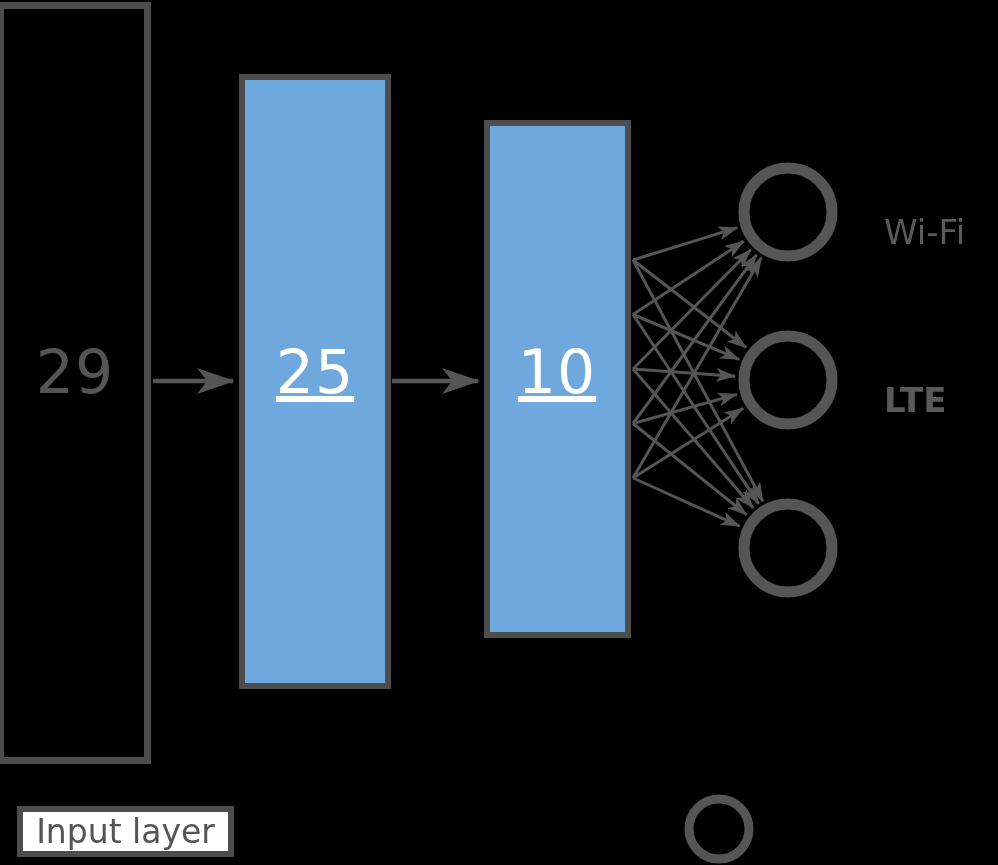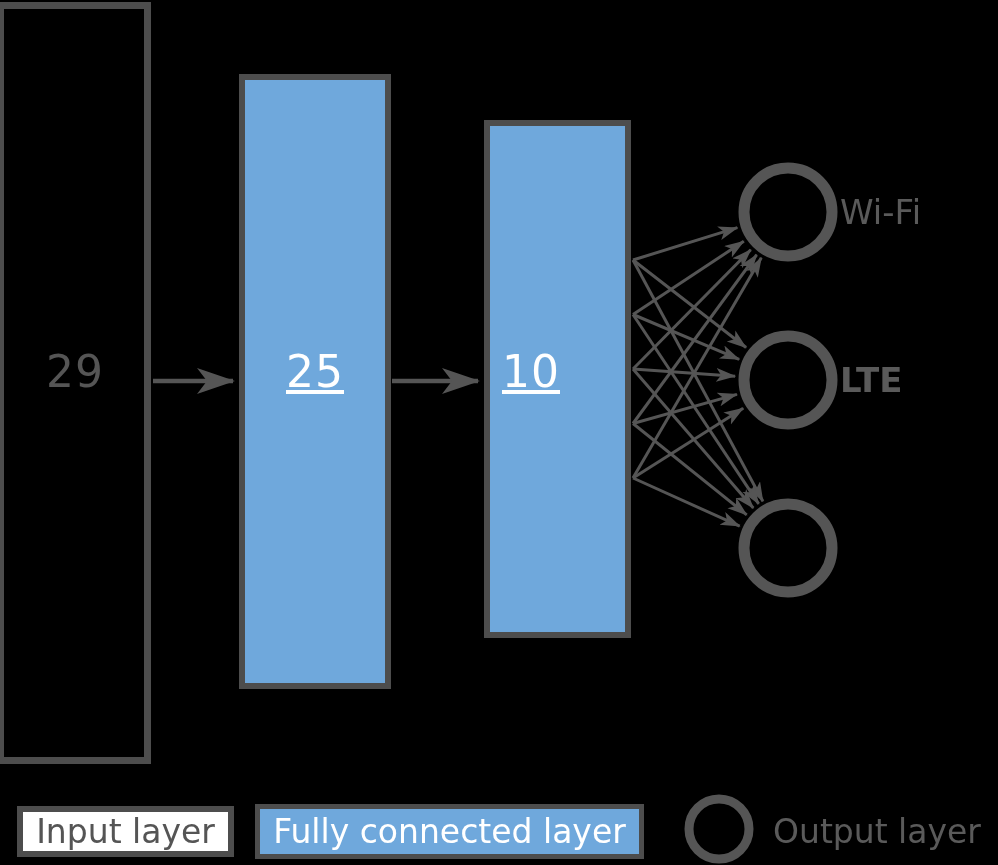--- a/index.html
+++ b/index.html
@@ -16,33 +16,33 @@
   .input-box {
     left: -3px; top: 2px; width: 154px; height: 762px;
     border: 7px solid #4d4d4d; background: transparent;
   }
   .fc-box { background: #6fa8dc; border: 6px solid #4d4d4d; }
   .fc-box-1 { left: 239px; top: 74px; width: 152px; height: 615px; }
   .fc-box-2 { left: 484px; top: 120px; width: 147px; height: 518px; }
 
   .layer-count {
     position: absolute; top: 346px; height: 52px; line-height: 52px;
-    font-size: 44px; text-align: right; transform: translateX(-50%);
+    font-size: 60px; text-align: right; transform: translateX(-50%);
     letter-spacing: 1px;
   }
   .count-input { left: 75px; color: #555555; }
   .count-white { color: #ffffff; text-decoration: underline; }
   .count-fc1 { left: 315px; }
-  .count-fc2 { left: 531px; }
+  .count-fc2 { left: 557px; }
 
   svg.net { position: absolute; left: 0; top: 0; pointer-events: none; }
 
   .out-label {
-    position: absolute; left: 840px; height: 42px; line-height: 42px;
-    font-size: 34px; color: #5a5a5a; white-space: nowrap;
+    position: absolute; left: 884px; height: 42px; line-height: 42px;
+    font-size: 34px; color: #5a5a5a; white-space: nowrap; margin-top: 20px;
   }
   .out-label-0 { top: 191px; }
   .out-label-1 { top: 359px; font-weight: bold; }
   .out-label-2 { top: 527px; }
 
   .legend-box {
     position: absolute; box-sizing: border-box; text-align: center;
     font-size: 33px; white-space: nowrap;
     display: flex; align-items: center; justify-content: center;
   }
@@ -103,18 +103,14 @@
   <div class="layer-count count-input">29</div>
   <div class="layer-count count-white count-fc1">25</div>
   <div class="layer-count count-white count-fc2">10</div>
 
   <div class="out-label out-label-0">Wi-Fi</div>
   <div class="out-label out-label-1">LTE</div>
 
   <div class="legend-box legend-input">
     <span>Input layer</span>
   </div>
-  <div class="legend-box legend-fc">
-    <span>Fully connected layer</span>
-  </div>
-  <div class="legend-output-label">Output layer</div>
 
 </div>
 
 </body></html>

